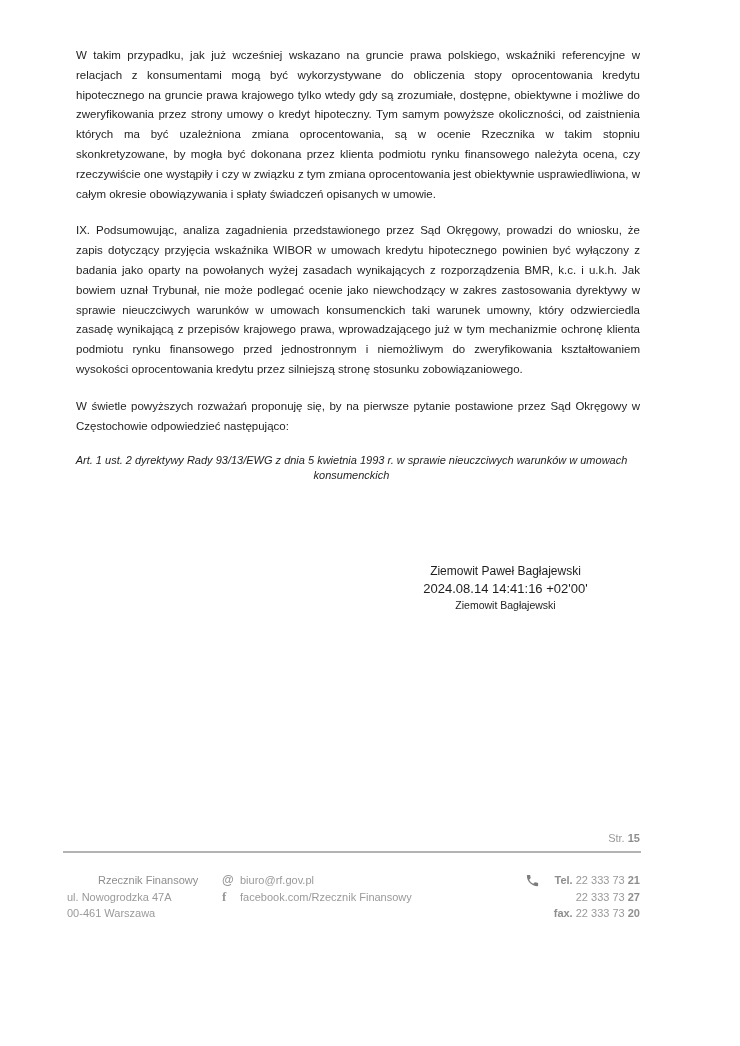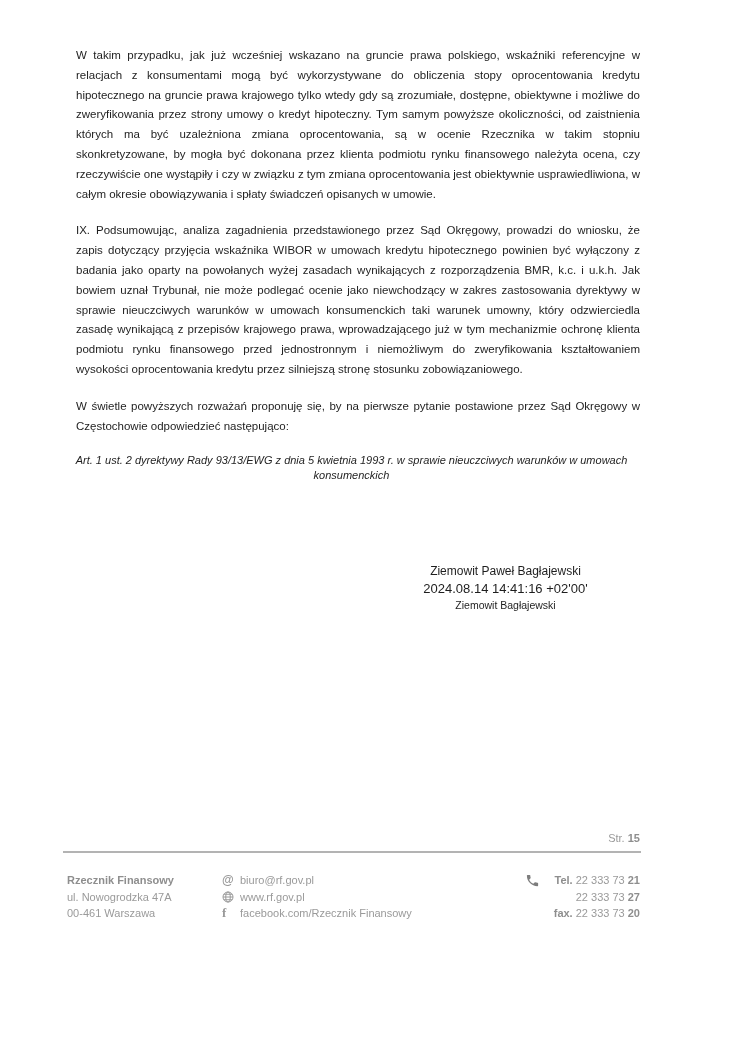--- a/index.html
+++ b/index.html
@@ -46,21 +46,21 @@
   .footer-rule{
     position:absolute;top:851px;left:63px;width:578px;height:2px;
     background:#b3b3b3;
   }
   .footer-contacts{
     position:absolute;top:872px;left:67px;width:573px;
     display:flex;align-items:flex-start;
     font-size:11px;line-height:16.5px;color:#9a9a9a;
   }
   .f-col1{width:155px;}
-  .f-org{font-weight:bold;color:#8e8e8e;}
+  .f-org{font-weight:normal;color:#8e8e8e;margin-left:31px;}
   .f-col2{width:240px;}
   .f-row{display:flex;align-items:center;}
   .f-icon{
     width:18px;display:inline-flex;justify-content:flex-start;
     color:#9a9a9a;flex:0 0 18px;
   }
   .at-glyph{font-size:12px;font-weight:bold;}
   .fb-glyph{font-size:13px;font-weight:bold;font-family:"Liberation Serif",serif;}
   .f-col3{margin-left:auto;display:flex;align-items:flex-start;}
   .phone-icon-wrap{margin-right:14px;margin-top:1px;}
@@ -100,32 +100,20 @@
       <div>ul. Nowogrodzka 47A</div>
       <div>00-461 Warszawa</div>
     </div>
 
     <div class="f-col2">
       <div class="f-row">
         <span class="f-icon at-glyph">@</span>
         <span>biuro@rf.gov.pl</span>
       </div>
       <div class="f-row">
-        <span class="f-icon">
-          <svg width="12" height="12" viewBox="0 0 24 24" fill="none" stroke="#9a9a9a" stroke-width="2">
-            <circle cx="12" cy="12" r="10"></circle>
-            <ellipse cx="12" cy="12" rx="4.5" ry="10"></ellipse>
-            <line x1="2" y1="12" x2="22" y2="12"></line>
-            <line x1="3.5" y1="6.5" x2="20.5" y2="6.5"></line>
-            <line x1="3.5" y1="17.5" x2="20.5" y2="17.5"></line>
-          </svg>
-        </span>
-        <span>www.rf.gov.pl</span>
-      </div>
-      <div class="f-row">
         <span class="f-icon fb-glyph">f</span>
         <span>facebook.com/Rzecznik Finansowy</span>
       </div>
     </div>
 
     <div class="f-col3">
       <span class="phone-icon-wrap">
         <svg width="15" height="15" viewBox="0 0 24 24" fill="#7d7d7d">
           <path d="M6.62 10.79c1.44 2.83 3.76 5.14 6.59 6.59l2.2-2.2c.27-.27.67-.36 1.02-.24 1.12.37 2.33.57 3.57.57.55 0 1 .45 1 1V20c0 .55-.45 1-1 1-9.39 0-17-7.61-17-17 0-.55.45-1 1-1h3.5c.55 0 1 .45 1 1 0 1.25.2 2.45.57 3.57.11.35.03.74-.25 1.02l-2.2 2.2z"></path>
         </svg>

